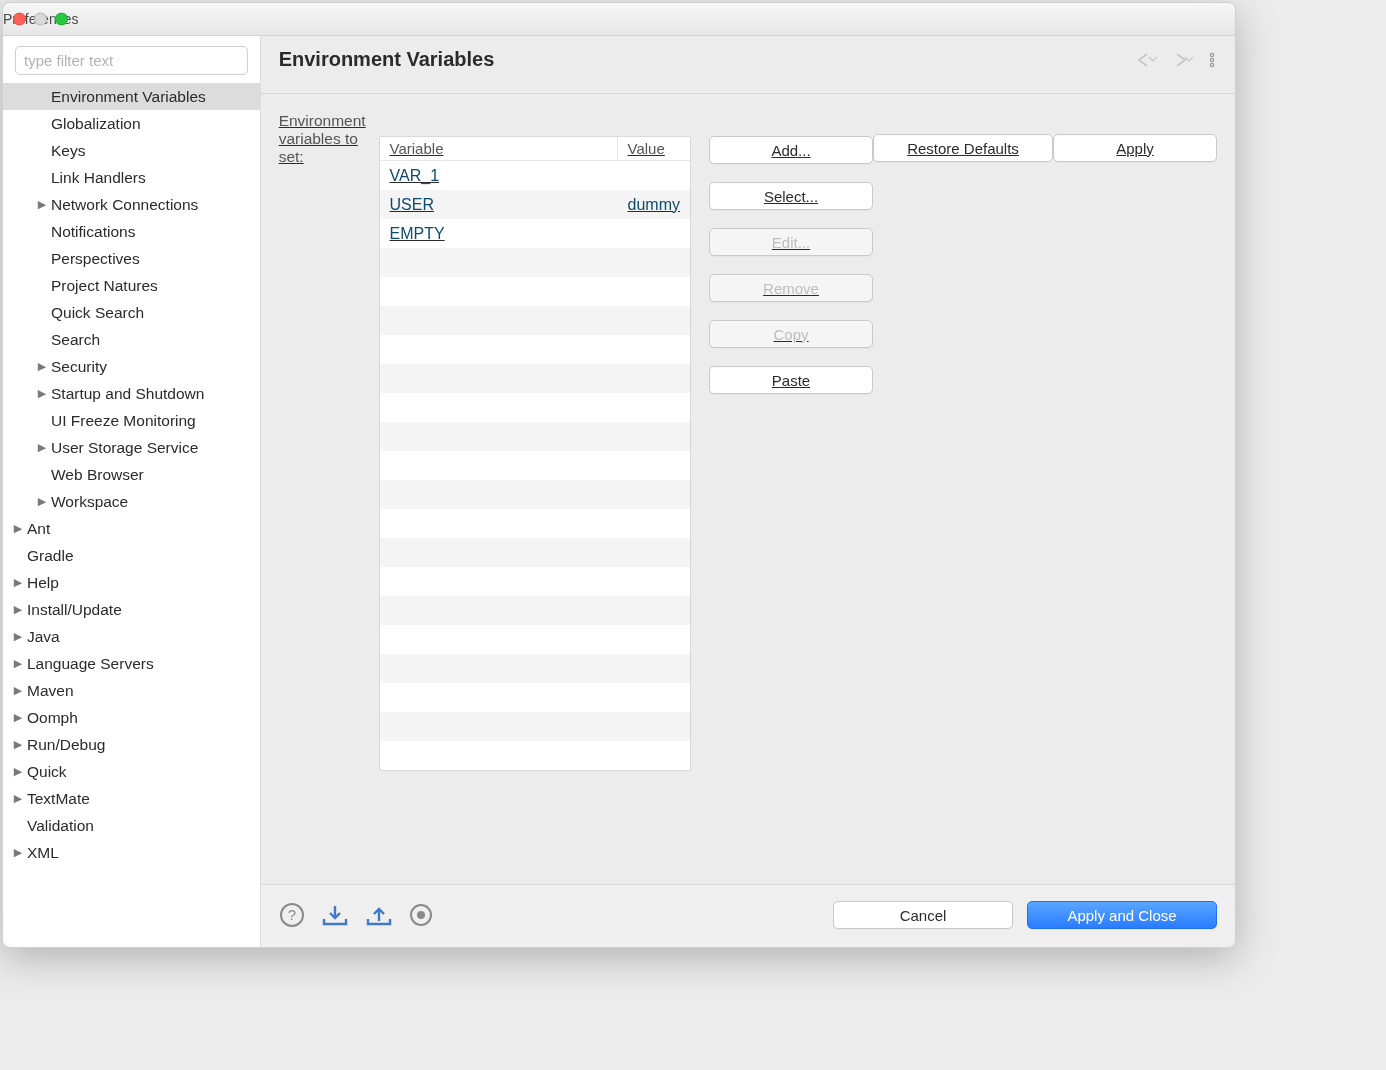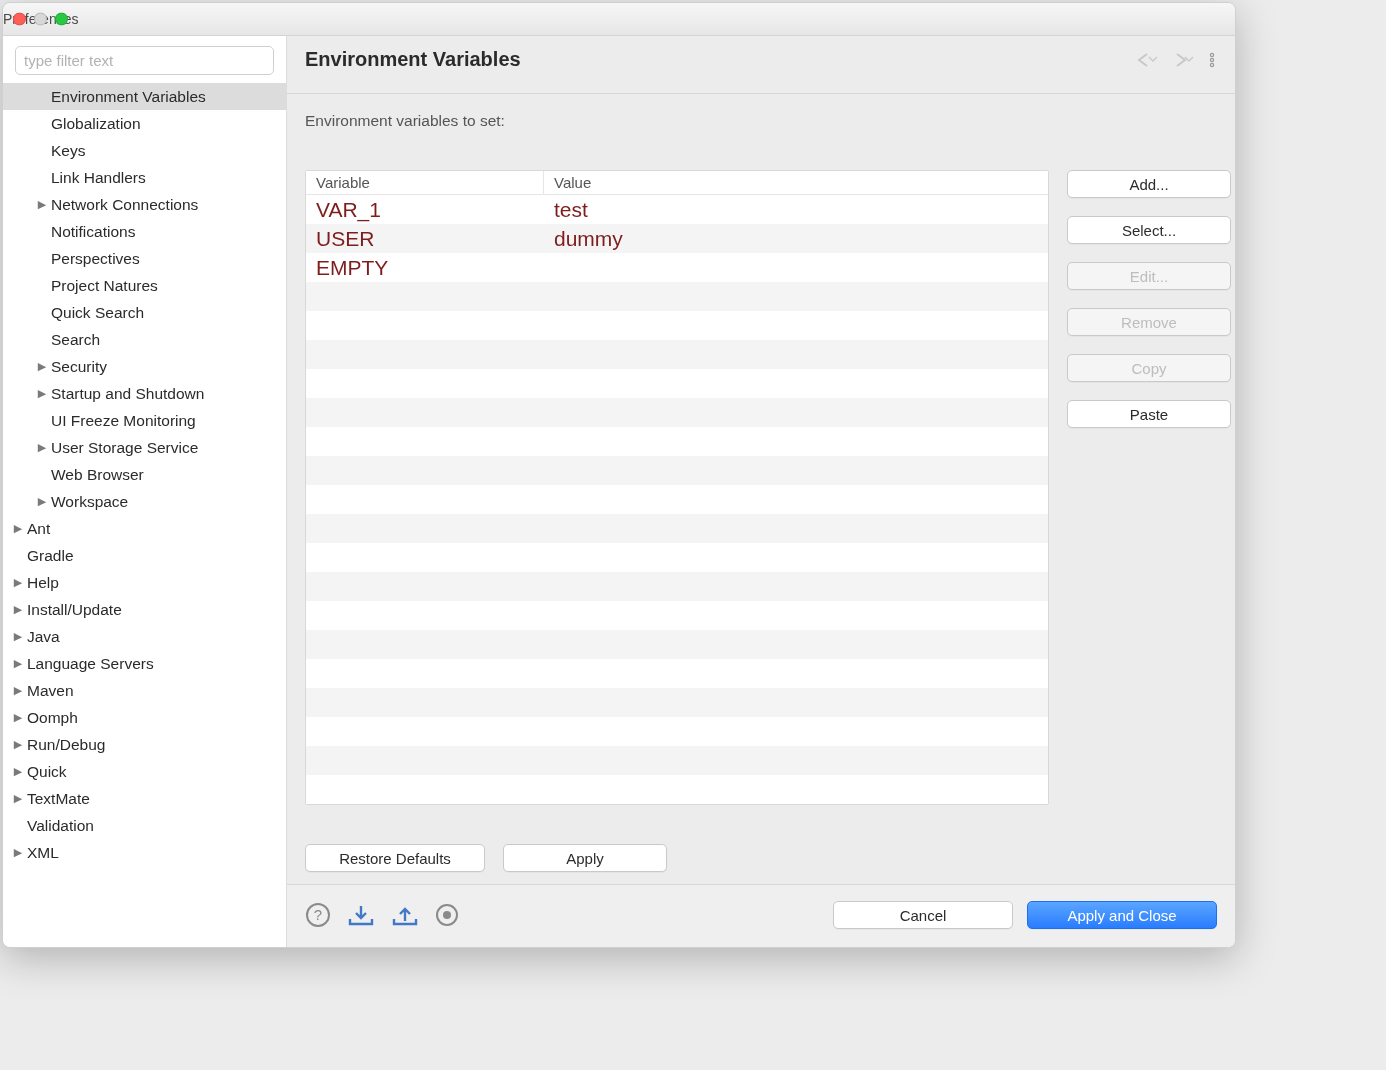--- a/index.html
+++ b/index.html
@@ -120,23 +120,24 @@
     font-size: 20px;
     font-weight: 700;
     color: #2b2b2b;
   }
   .header-tools { display: flex; align-items: center; gap: 8px; color: #bdbdbd; }
   .nav-icon { display:inline-flex; align-items:center; }
 
   .main-content {
     flex: 1 1 auto;
     display: flex;
-    flex-direction: column;
-    padding: 10px 4px 12px 18px;
+    flex-direction: row;
+    padding: 10px 18px 12px 18px;
     min-height: 0;
+    text-decoration: underline;
   }
   .section-label {
     font-size: 15.5px;
     color: #555;
     margin: 8px 0 8px 0;
   }
   .table-and-buttons {
     display: flex;
     gap: 18px;
     flex: 1 1 auto;
@@ -160,21 +161,21 @@
   }
   .th {
     padding: 3px 10px;
     border-right: 1px solid #e6e6e6;
   }
   .th:last-child { border-right: none; }
   .col-variable { width: 238px; flex: 0 0 238px; }
   .col-value { flex: 1 1 auto; }
 
   .table-body { }
-  .tr { display: flex; height: 29px; align-items: center; font-size: 21px; color: #7f1d1d; }
+  .tr { display: flex; height: 29px; align-items: center; font-size: 16px; color: #0c4a6e; }
   .tr:nth-child(odd) { background: #fff; }
   .tr:nth-child(even) { background: #f4f4f4; }
   .td { padding: 0 10px; }
   .td.variable { width: 238px; flex: 0 0 238px; }
   .td.value { flex: 1 1 auto; }
 
   .side-buttons {
     width: 164px;
     display: flex;
     flex-direction: column;
@@ -188,21 +189,20 @@
     font-size: 15px;
     color: #2b2b2b;
     cursor: pointer;
     box-shadow: 0 1px 0 rgba(0,0,0,0.03);
   }
   .btn.disabled { color: #bdbdbd; background: #f5f5f5; cursor: default; }
 
   .bottom-row {
     display: flex;
     justify-content: flex-start;
-    gap: 18px;
     padding-top: 30px;
   }
   .bottom-row .btn, .footer .btn { width: 164px; }
 
   .footer {
     flex-shrink: 0;
     border-top: 1px solid #d7d7d7;
     padding: 16px 18px 18px 18px;
     display: flex;
     align-items: center;
@@ -392,21 +392,20 @@
         <div class="table-and-buttons">
 
           <div class="table-container">
             <div class="table-header">
               <div class="th col-variable">Variable</div>
               <div class="th col-value">Value</div>
             </div>
             <div class="table-body" id="table-body">
                 <div class="tr">
                   <div class="td variable">VAR_1</div>
-                  <div class="td value">test</div>
                 </div>
                 <div class="tr">
                   <div class="td variable">USER</div>
                   <div class="td value">dummy</div>
                 </div>
                 <div class="tr">
                   <div class="td variable">EMPTY</div>
                   <div class="td value"></div>
                 </div>
                 <div class="tr">

